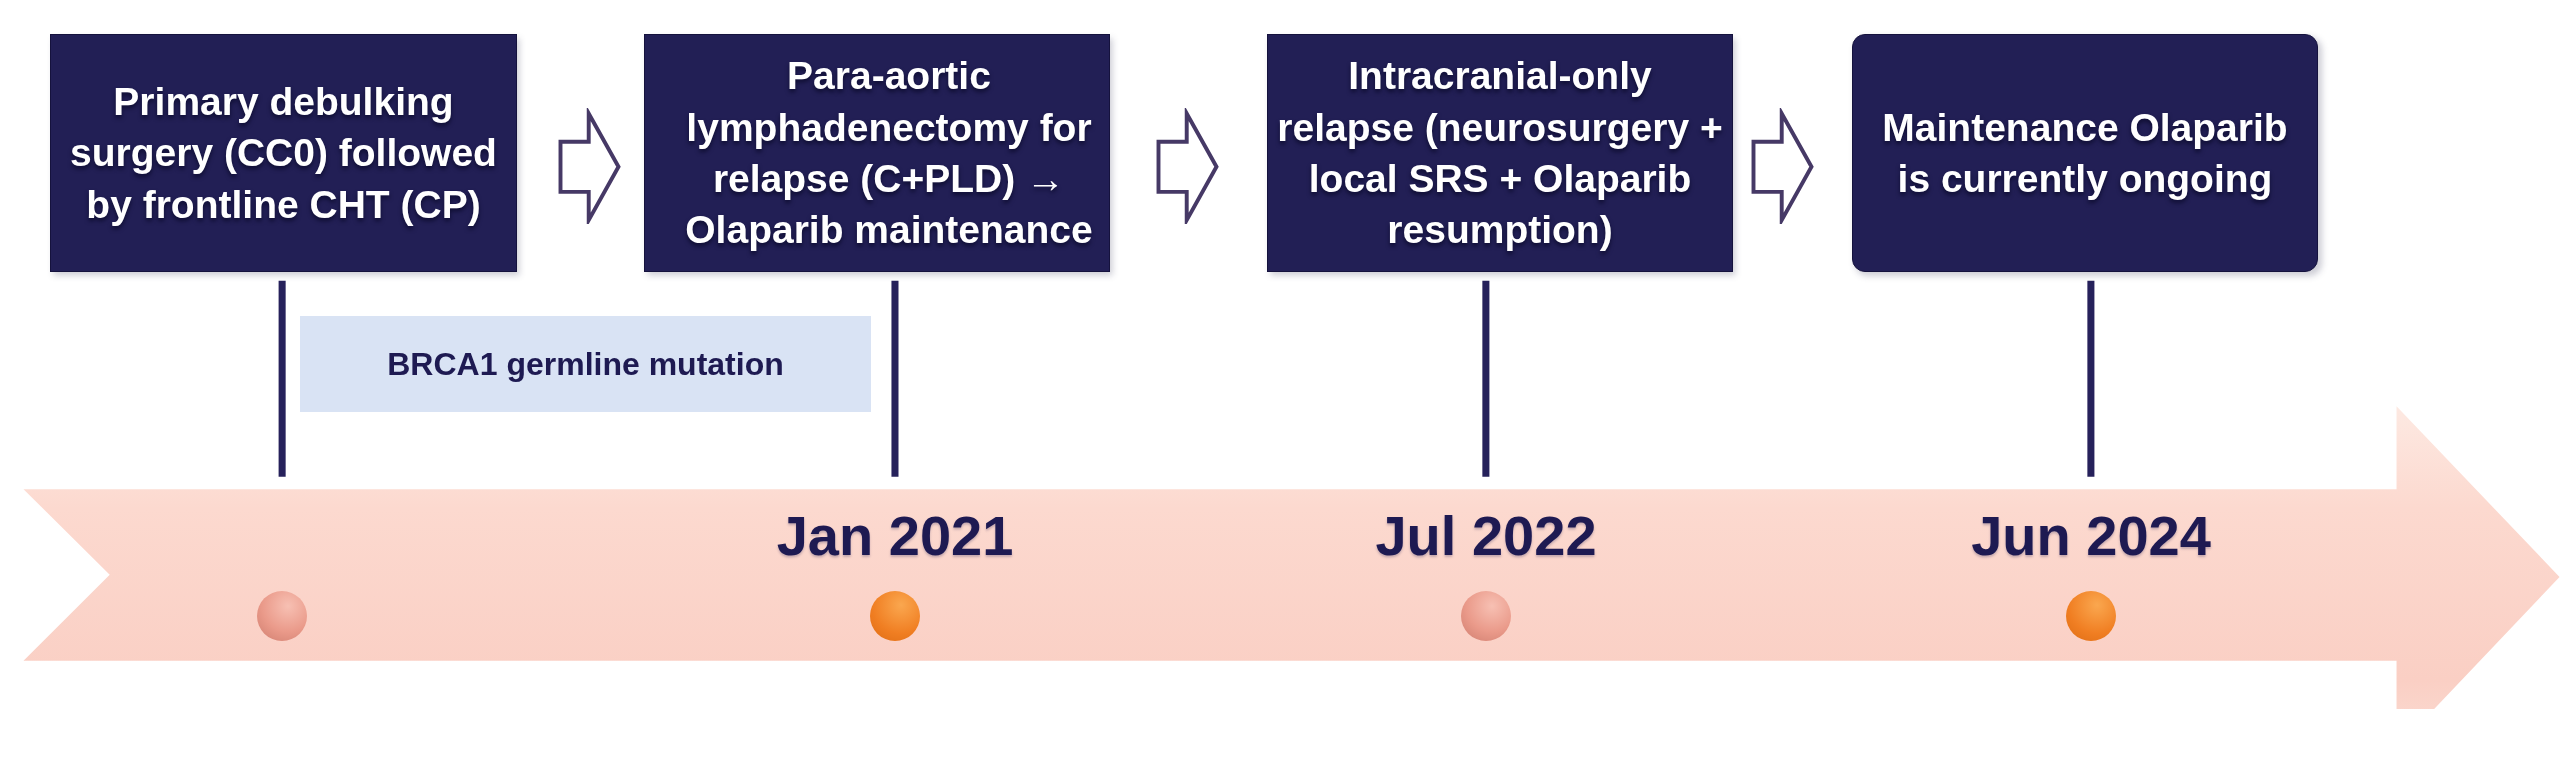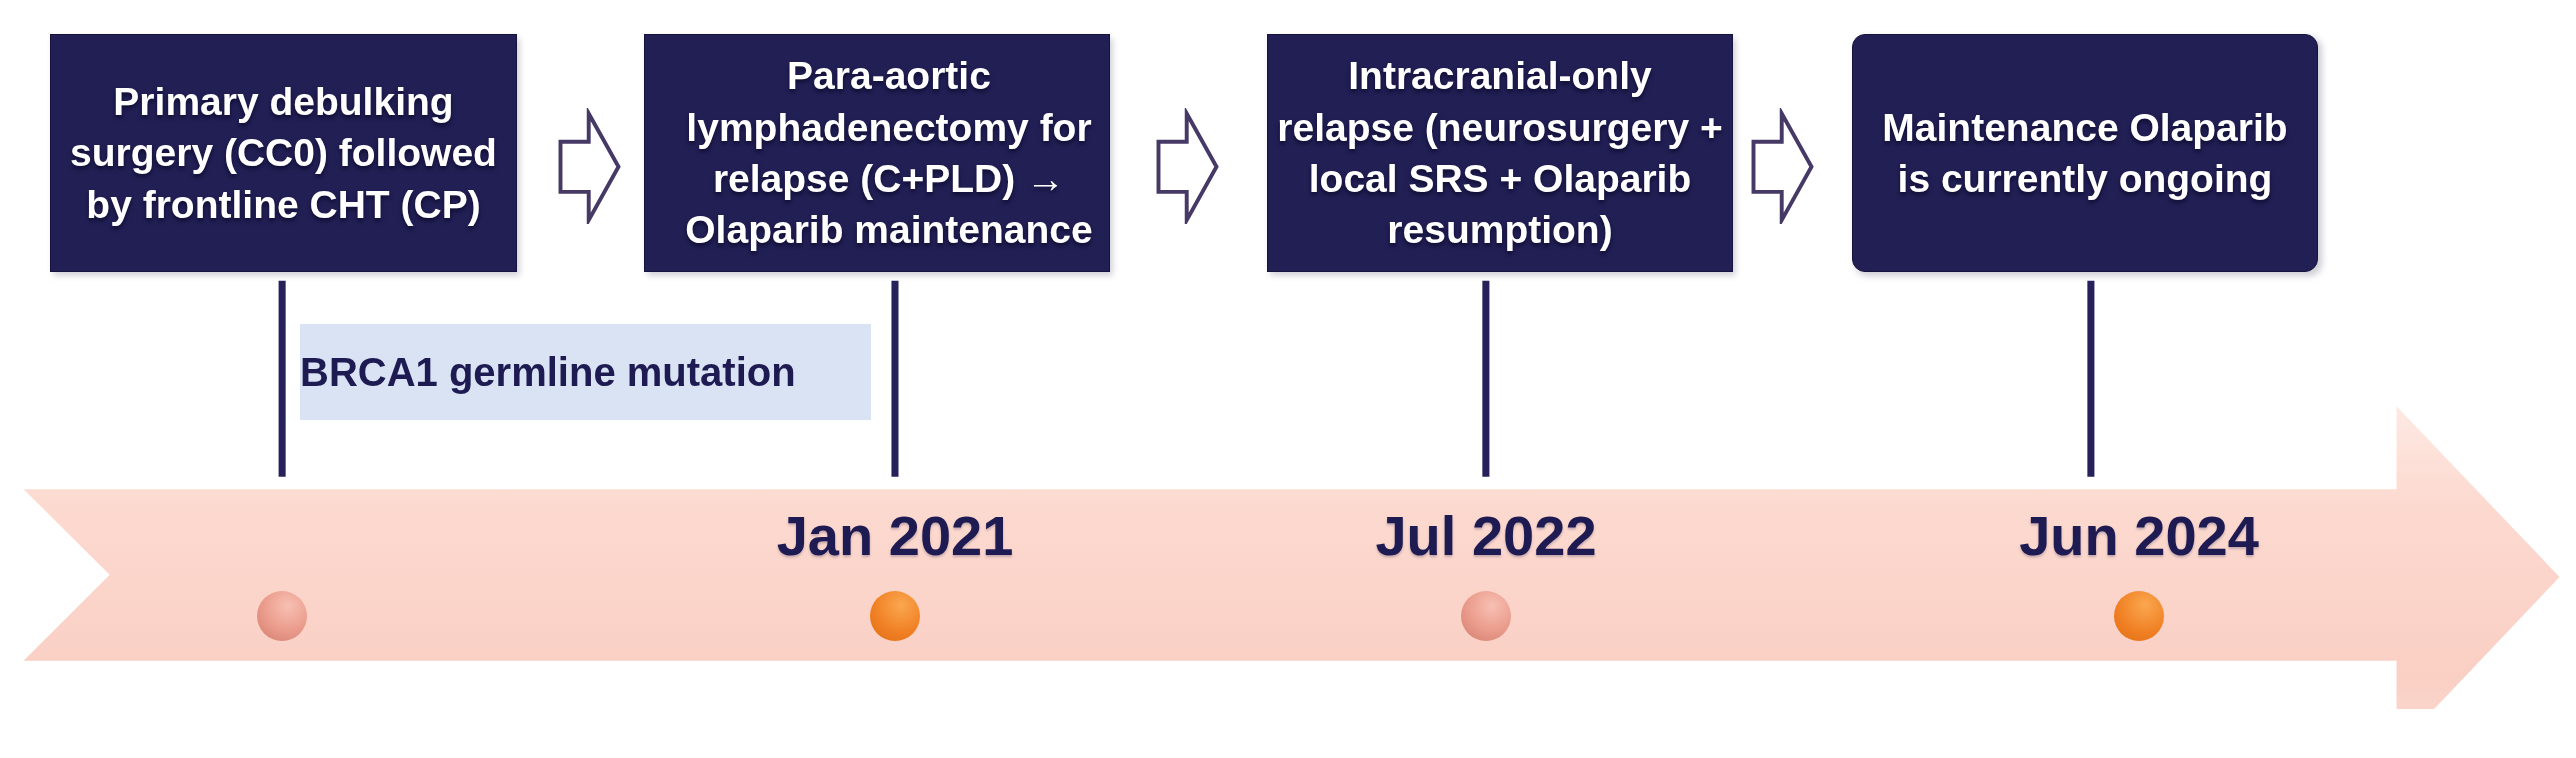--- a/index.html
+++ b/index.html
@@ -31,25 +31,25 @@
   .box2{left:644px;width:466px;padding-left:24px;}
   .box3{left:1267px;width:466px;}
   .box4{left:1852px;width:466px;border-radius:13px;}
   
   .chevron{position:absolute;top:108px;width:63px;height:116px;}
   .chev1{left:558px;}
   .chev2{left:1156px;}
   .chev3{left:1751px;}
   
   .mutation-label{
-    position:absolute;left:300px;top:324px;width:571px;height:96px;
+    position:absolute;left:300px;top:316px;width:571px;height:96px;
     background:var(--brca-bg,#D9E3F4);
-    display:flex;align-items:center;justify-content:flex-start;
+    display:flex;align-items:center;justify-content:center;
     color:var(--accent-text,#1E1A52);
-    font-weight:bold;font-size:40px;
+    font-weight:bold;font-size:32px;
   }
   
   .timeline-date{
     position:absolute;top:503px;transform:translateX(-50%);
     color:var(--accent-text,#1E1A52);
     font-weight:bold;font-size:56px;white-space:nowrap;
     text-shadow:0 1.6px 2.4px rgba(30,26,82,.25);
   }
   .dot{
     position:absolute;top:591px;width:50px;height:50px;border-radius:50%;
@@ -57,21 +57,21 @@
   }
   .dot[data-variant="salmon"]{
     background:radial-gradient(circle at 62% 30%, #F7C0B3 0%, #EA9A8A 55%, #CE7C6D 100%);
   }
   .dot[data-variant="orange"]{
     background:radial-gradient(circle at 62% 28%, #FAA74F 0%, #F07E22 60%, #DD6C14 100%);
   }
   .px1{left:282px;}
   .px2{left:895px;text-align:center;}
   .px3{left:1486px;}
-  .px4{left:2091px;margin-left:48px;}
+  .px4{left:2091px;}
 </style>
 </head>
 <body>
 
 <div class="stage">
 
   <svg class="band-svg" viewBox="0 0 3287 968" xmlns="http://www.w3.org/2000/svg">
     <defs>
       <linearGradient id="bandGrad" x1="0" y1="0" x2="0" y2="1">
         <stop offset="0" style="stop-color:var(--band-top,#FDE9E2)"></stop>

